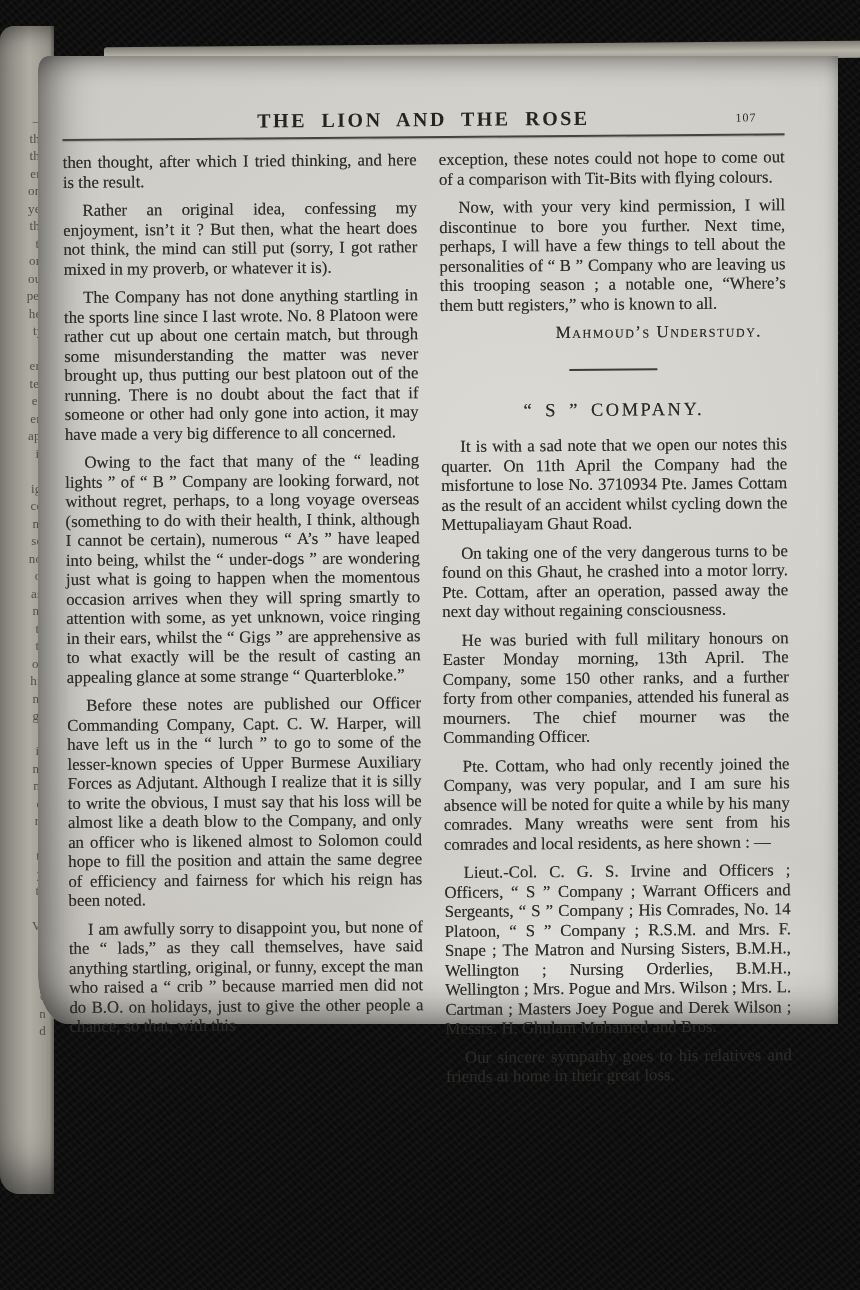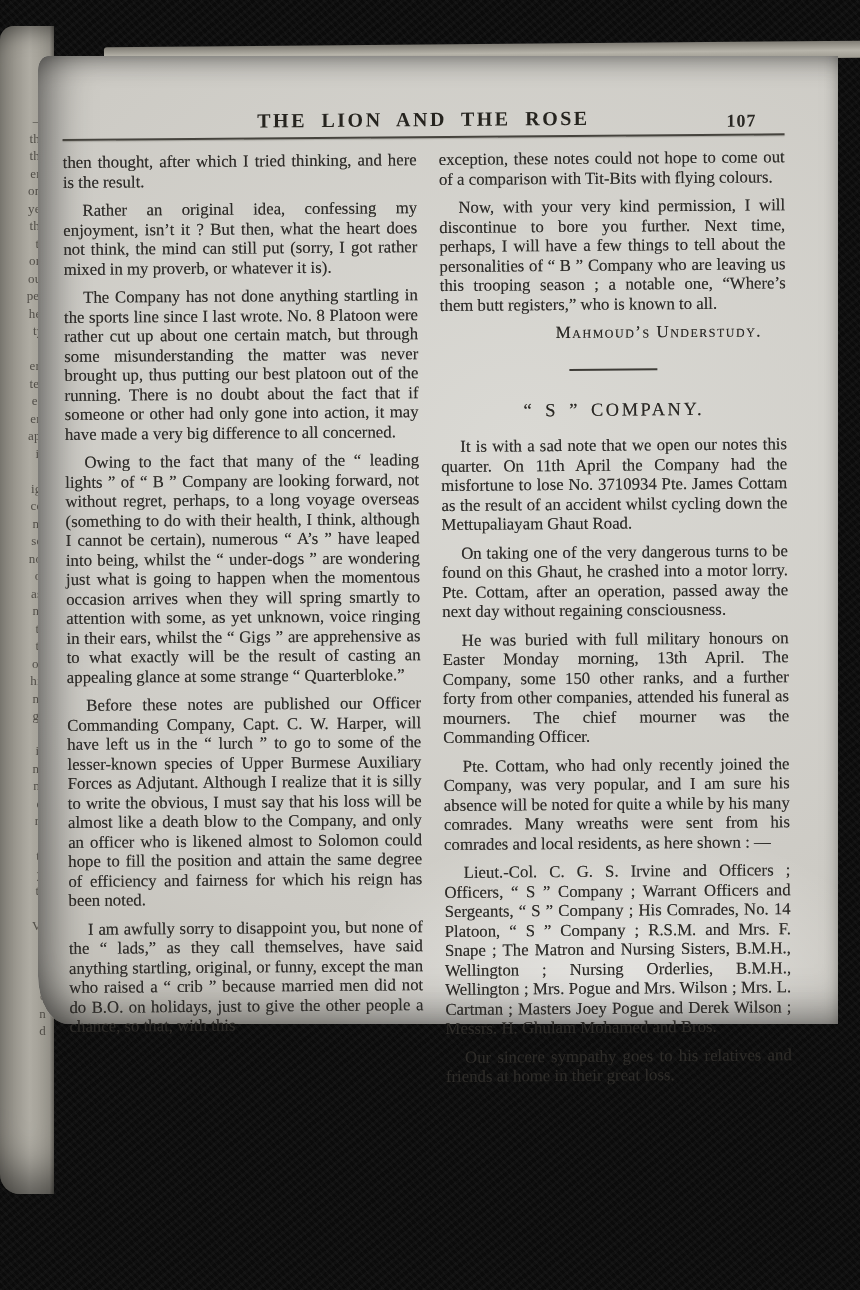--- a/index.html
+++ b/index.html
@@ -47,21 +47,21 @@
     position:absolute;left:0;top:0;right:0;
     padding:52px 50px 0 28px;
     transform:rotate(-0.45deg);
     color:#2e2c29;
   }
   .header-row{position:relative;height:26px;margin-bottom:2px;}
   .journal-title{
     display:block;text-align:center;font-weight:bold;font-size:20px;
     letter-spacing:2.5px;word-spacing:7px;color:#26241f;
   }
-  .page-num{position:absolute;right:28px;top:5px;font-size:18px;letter-spacing:1px;color:#2a2824;font-weight:bold;}
+  .page-num{position:absolute;right:28px;top:5px;font-size:12px;letter-spacing:1px;color:#2a2824;}
   .header-rule{border:0;border-top:2px solid #45433d;margin:2px 0 12px 0;box-shadow:0 1px 1px rgba(60,58,52,.25);}
   .columns{display:flex;gap:22px;}
   .col{text-align:justify;font-size:16.8px;line-height:19.5px;text-shadow:0 0 .5px rgba(35,33,30,.55);}
   .col-left{width:358px;}
   .col-right{width:350px;}
   .col p{margin:0 0 9px 0;text-indent:1.15em;}
   .col p.noindent{text-indent:0;}
   .signature{
     text-align:right;padding-right:24px;margin:3px 0 0 0;
     font-variant:small-caps;letter-spacing:1.5px;font-size:17px;color:#2b2926;

